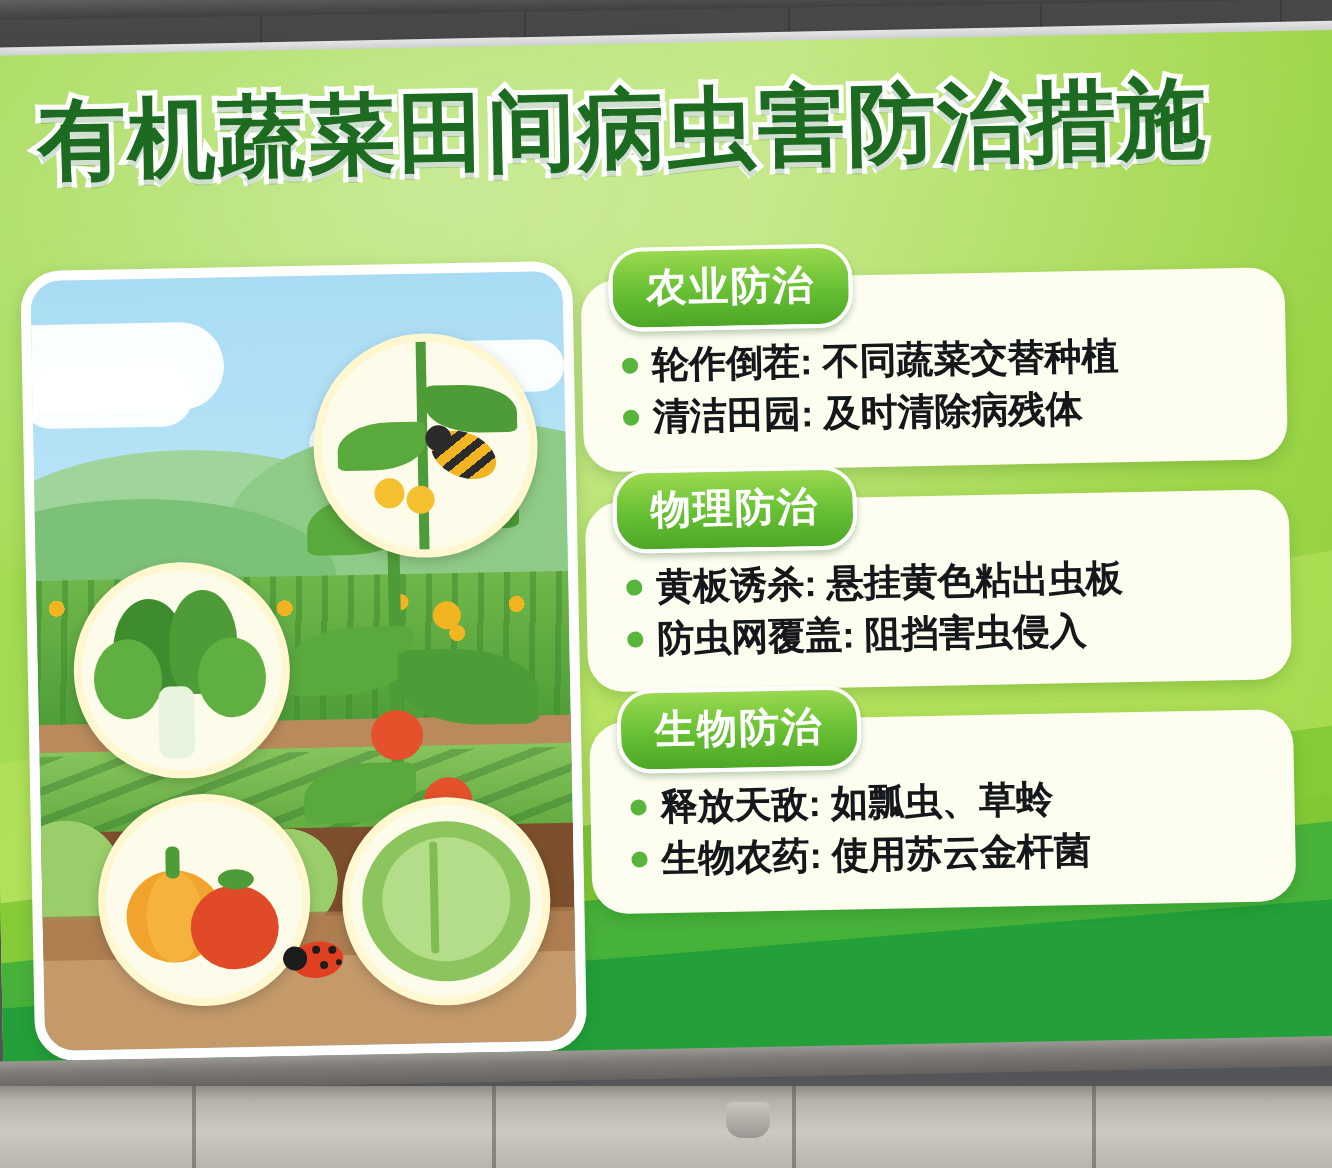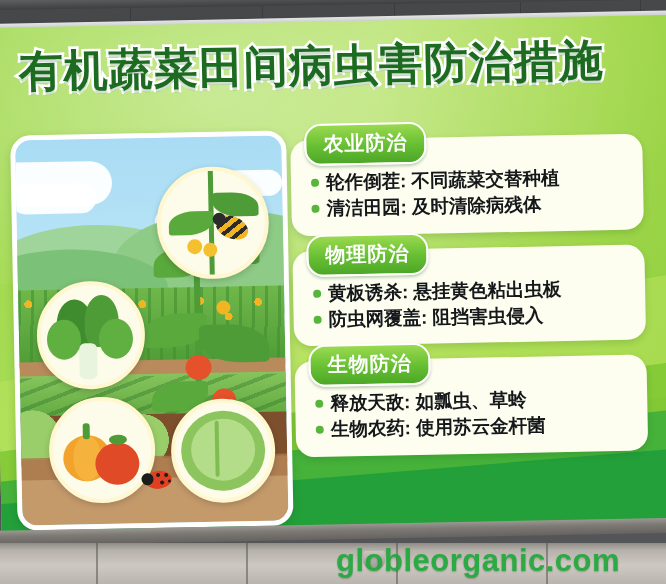--- a/index.html
+++ b/index.html
@@ -309,15 +309,14 @@
 
   <div class="sign-bottom-rail"></div>
   <div class="floor">
     <div class="floor-seam" style="left:96px"></div>
     <div class="floor-seam" style="left:246px"></div>
     <div class="floor-seam" style="left:396px"></div>
     <div class="floor-seam" style="left:546px"></div>
   </div>
   <div class="floor-post"></div>
 
-  <div class="watermark">globleorganic.com</div>
 
 </div>
 
 </body></html>

